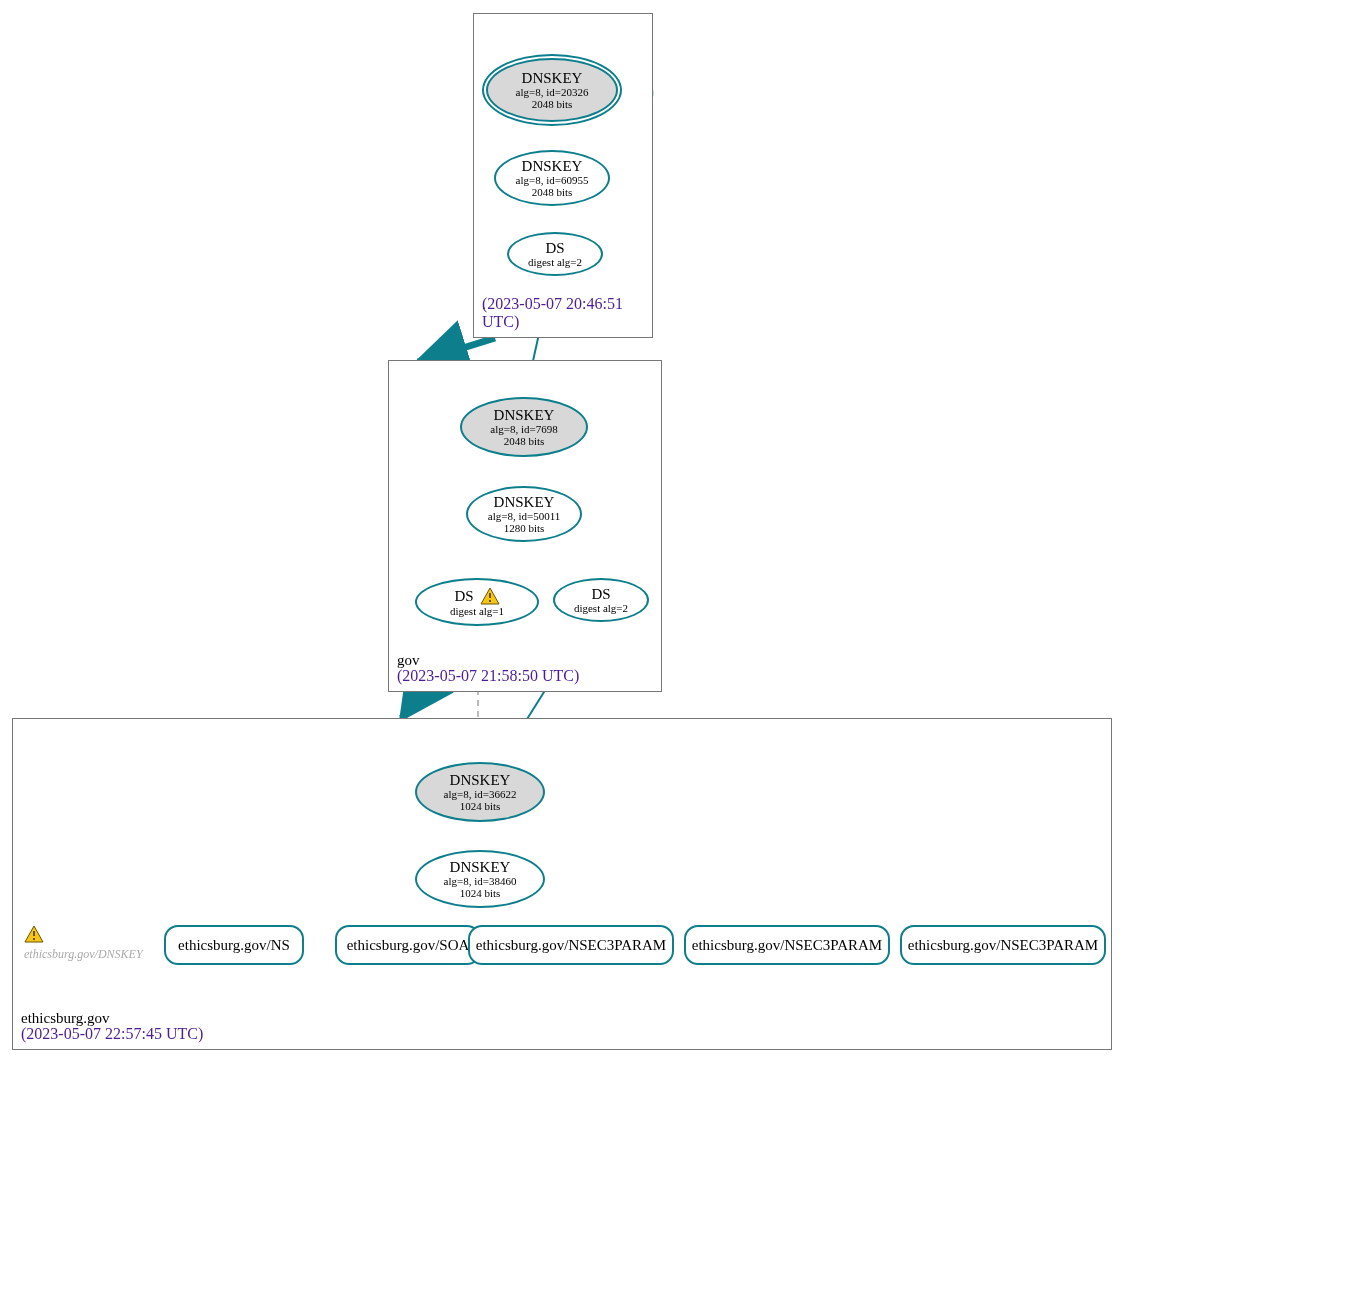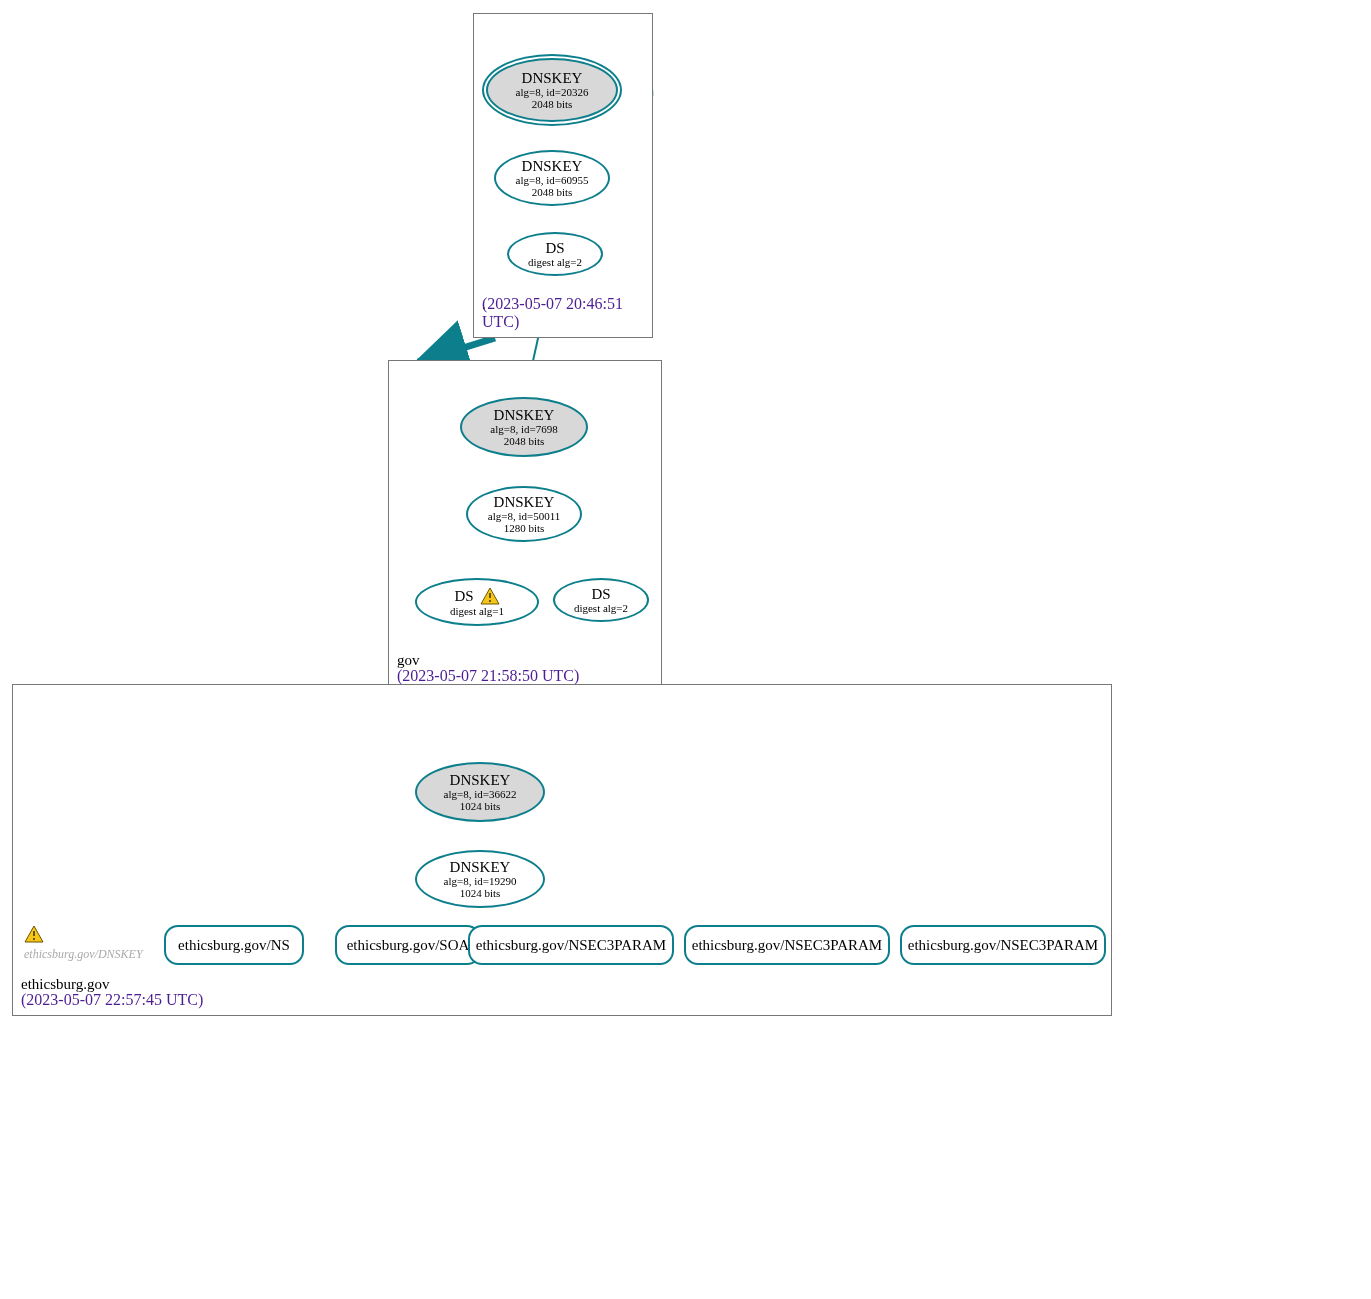--- a/index.html
+++ b/index.html
@@ -171,32 +171,32 @@
         </svg>
     </span>
   </div>
   <div class="sub">digest alg=1</div>
 </div>
 <div class="node ellipse" style="left:553px; top:578px; width:92px; height:40px;">
   <div class="title">DS</div>
   <div class="sub">digest alg=2</div>
 </div>
 
-<div class="zone" style="left:12px; top:684px; width:1098px; height:330px;">
+<div class="zone" style="left:12px; top:718px; width:1098px; height:330px;">
   <div class="zone-label" style="bottom:22px;">ethicsburg.gov</div>
   <div class="zone-ts" style="bottom:6px;">(2023-05-07 22:57:45 UTC)</div>
 </div>
 <div class="node ellipse fill" style="left:415px; top:762px; width:126px; height:56px;">
   <div class="title">DNSKEY</div>
   <div class="sub">alg=8, id=36622</div>
   <div class="sub">1024 bits</div>
 </div>
 <div class="node ellipse" style="left:415px; top:850px; width:126px; height:54px;">
   <div class="title">DNSKEY</div>
-  <div class="sub">alg=8, id=19290</div>
+  <div class="sub">alg=8, id=38460</div>
   <div class="sub">1024 bits</div>
 </div>
 
 <div class="ghost" style="left:24px; top:925px; width:125px;">
   <span class="warn-icon" style="margin:0 auto;">
     <svg viewBox="0 0 20 18">
         <path d="M10 1 L19 17 L1 17 Z" fill="#f5c518" stroke="#6b5500" stroke-width="1"></path>
         <rect x="9" y="6" width="2" height="5" fill="#6b5500"></rect>
         <rect x="9" y="13" width="2" height="2" fill="#6b5500"></rect>
       </svg>

